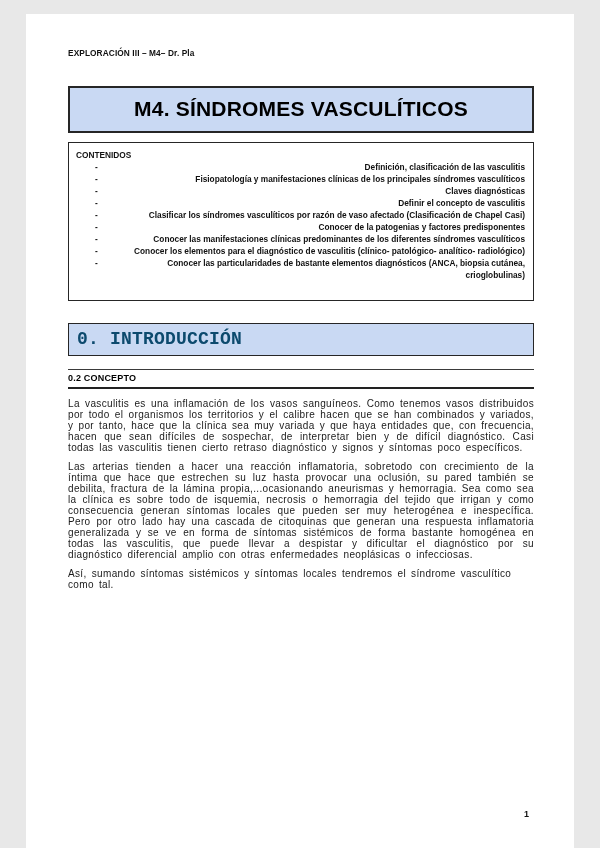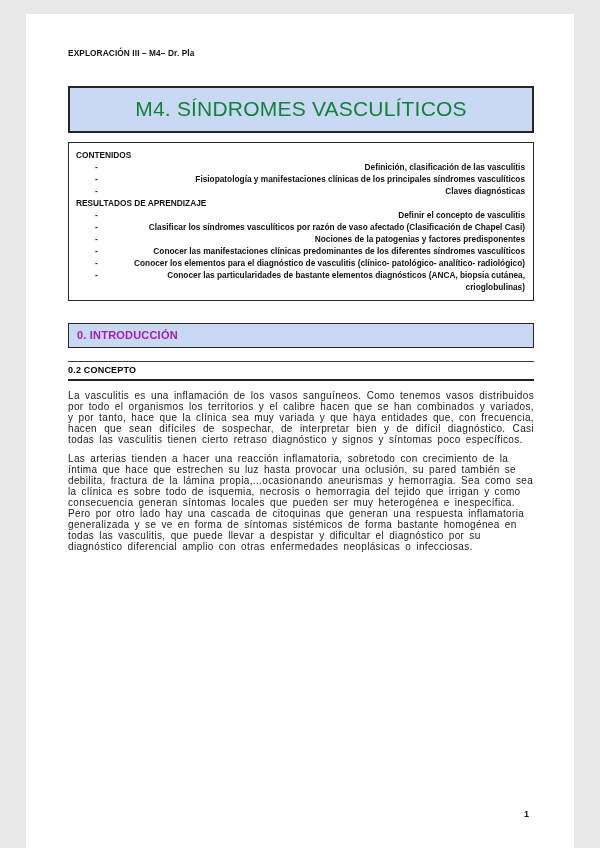--- a/index.html
+++ b/index.html
@@ -29,53 +29,54 @@
   }
   .title-box {
     margin-top: 28px;
     border: 2px solid var(--box_border, #262626);
     background: var(--box_fill, #C9D9F3);
     text-align: center;
     padding: 9px 4px 10px 4px;
   }
   .title-box h1 {
     font-size: 21px;
-    font-weight: normal;
-    color: #15803d;
+    font-weight: bold;
+    color: #000000;
     letter-spacing: 0.2px;
   }
   .overview-box {
     margin-top: 9px;
     border: 1.5px solid var(--box_border, #262626);
     background: #ffffff;
-    padding: 6px 8px 7px 7px;
+    padding: 6px 8px 19px 7px;
     font-size: 8.3px;
     font-weight: bold;
     line-height: 12px;
     color: #111;
   }
   .overview-box .group-heading { font-weight: bold; }
   .bullet-row { display: flex; }
   .bullet-row .dash {
     margin-left: 19px;
     width: 17px;
     flex: 0 0 17px;
   }
   .bullet-row .bullet-text { flex: 1; text-align: right; }
   .section-box {
     margin-top: 22px;
     border: 1.5px solid var(--box_border, #262626);
     background: var(--box_fill, #C9D9F3);
     padding: 5px 4px 6px 8px;
   }
   .section-box h2 {
-    font-size: 11px;
+    font-size: 18px;
     font-weight: bold;
-    color: #a21caf;
+    color: #0c4a6e;
     letter-spacing: 0.2px;
+    font-family: Liberation Mono, monospace;
   }
   .subsection-heading {
     margin-top: 13px;
     border-top: 1px solid #3a3a3a;
     border-bottom: 2px solid #222;
     padding: 3px 0 4px 0;
     font-size: 9px;
     font-weight: bold;
     color: #000;
     letter-spacing: 0.2px;
@@ -121,33 +122,32 @@
       </div>
       <div class="bullet-row">
         <span class="dash">-</span>
         <span class="bullet-text">Fisiopatología y manifestaciones clínicas de los principales síndromes vasculíticos</span>
       </div>
       <div class="bullet-row">
         <span class="dash">-</span>
         <span class="bullet-text">Claves diagnósticas</span>
       </div>
 
-      <div class="group-heading">RESULTADOS DE APRENDIZAJE</div>
 
       <div class="bullet-row">
         <span class="dash">-</span>
         <span class="bullet-text">Definir el concepto de vasculitis</span>
       </div>
       <div class="bullet-row">
         <span class="dash">-</span>
         <span class="bullet-text">Clasificar los síndromes vasculíticos por razón de vaso afectado (Clasificación de Chapel Casi)</span>
       </div>
       <div class="bullet-row">
         <span class="dash">-</span>
-        <span class="bullet-text">Nociones de la patogenias y factores predisponentes</span>
+        <span class="bullet-text">Conocer de la patogenias y factores predisponentes</span>
       </div>
       <div class="bullet-row">
         <span class="dash">-</span>
         <span class="bullet-text">Conocer las manifestaciones clínicas predominantes de los diferentes síndromes vasculíticos</span>
       </div>
       <div class="bullet-row">
         <span class="dash">-</span>
         <span class="bullet-text">Conocer los elementos para el diagnóstico de vasculitis (clínico- patológico- analítico- radiológico)</span>
       </div>
       <div class="bullet-row">
@@ -158,18 +158,19 @@
 
     <div class="section-box">
       <h2>0. INTRODUCCIÓN</h2>
     </div>
 
     <div class="subsection-heading">0.2 CONCEPTO</div>
 
     <div class="body-text">
       <p>La vasculitis es una inflamación de los vasos sanguíneos. Como tenemos vasos distribuidos por todo el organismos los territorios y el calibre hacen que se han combinados y variados, y por tanto, hace que la clínica sea muy variada y que haya entidades que, con frecuencia, hacen que sean difíciles de sospechar, de interpretar bien y de difícil diagnóstico. Casi todas las vasculitis tienen cierto retraso diagnóstico y signos y síntomas poco específicos.</p>
       <p>Las arterias tienden a hacer una reacción inflamatoria, sobretodo con crecimiento de la íntima que hace que estrechen su luz hasta provocar una oclusión, su pared también se debilita, fractura de la lámina propia,...ocasionando aneurismas y hemorragia. Sea como sea la clínica es sobre todo de isquemia, necrosis o hemorragia del tejido que irrigan y como consecuencia generan síntomas locales que pueden ser muy heterogénea e inespecífica. Pero por otro lado hay una cascada de citoquinas que generan una respuesta inflamatoria generalizada y se ve en forma de síntomas sistémicos de forma bastante homogénea en todas las vasculitis, que puede llevar a despistar y dificultar el diagnóstico por su diagnóstico diferencial amplio con otras enfermedades neoplásicas o infecciosas.</p>
+      <p>Así, sumando síntomas sistémicos y síntomas locales tendremos el síndrome vasculítico como tal.</p>
     </div>
 
   </div>
 
   <div class="page-number">1</div>
 </div>
 
 </body></html>

